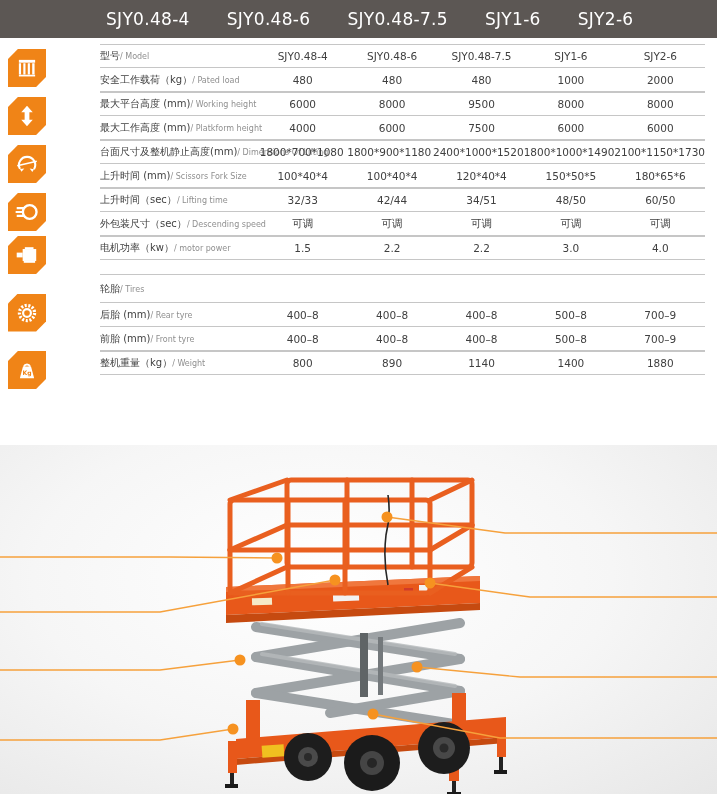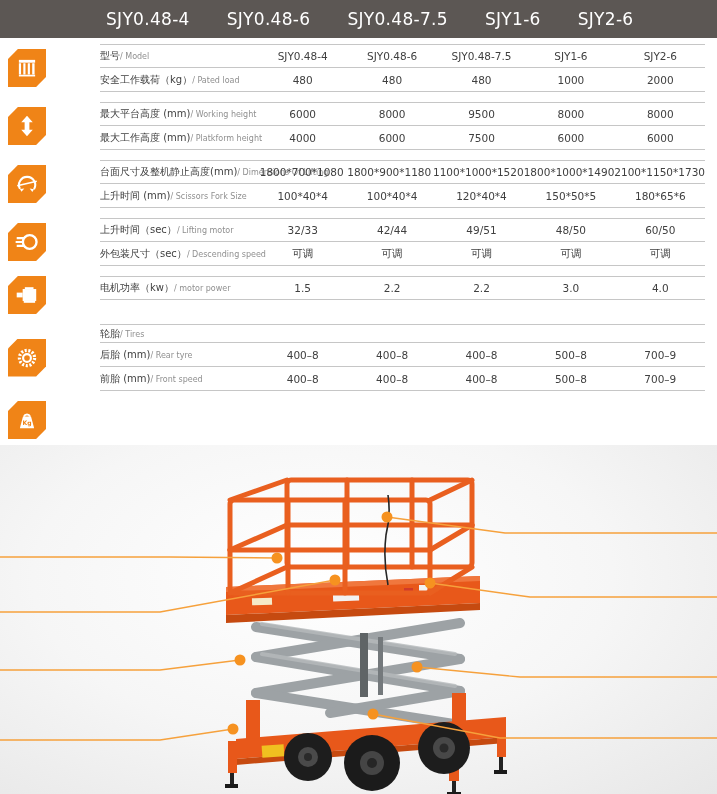--- a/index.html
+++ b/index.html
@@ -7,31 +7,31 @@
   body { font-family:"DejaVu Sans","Liberation Sans",sans-serif; }
   #page { position:relative; width:717px; height:794px; background:#fff; overflow:hidden; }
 
   
   .topbar { position:absolute; top:0; left:0; width:717px; height:38px; background:#5c5754;
             display:flex; align-items:center; padding-left:106px; gap:37px; }
   .topbar .model { color:#ffffff; font-size:17px; font-weight:500; letter-spacing:.3px; white-space:nowrap; }
 
   
   .spec { position:absolute; top:44px; left:0; width:717px; }
-  .group { display:flex; margin-bottom:10px; }
+  .group { display:flex; }
   .icon-cell { width:100px; display:flex; align-items:center; }
   .icon-box { width:38px; height:38px; margin-left:8px; background:#f08417;
               clip-path:polygon(26% 0,100% 0,100% 74%,74% 100%,0 100%,0 26%);
               display:flex; align-items:center; justify-content:center; flex:0 0 auto; }
   .icon-box svg { width:26px; height:26px; display:block; }
   .rows { flex:1; margin-right:12px; }
   .row { display:grid; grid-template-columns:158px repeat(5,1fr); align-items:center;
          height:24px; border-bottom:1px solid #c6c6c6; }
   .row:first-child { border-top:1px solid #c6c6c6; }
-  .row.section-head { height:19px; grid-template-columns:1fr; }
+  .row.section-head { height:29px; grid-template-columns:1fr; }
   .lbl { white-space:nowrap; overflow:visible; color:#3f3f3f; font-size:10px; line-height:1; }
   .lbl .en { font-size:8px; color:#8f8f8f; }
   .val { text-align:center; font-size:10.5px; color:#404040; white-space:nowrap; }
 
   
   .scene { position:absolute; top:445px; left:0; width:717px; height:349px;
            background:radial-gradient(ellipse at 45% 38%, #ffffff 0%, #f6f6f6 52%, #e7e7e7 100%); }
   .scene svg.art { position:absolute; top:0; left:0; }
 </style>
 </head>
@@ -121,21 +121,21 @@
             <path fill="#fff" stroke="none" d="M5.5 16.5 l4-0.4 -2.6 3.1 z"></path>
             <path fill="#fff" stroke="none" d="M18.5 16.8 l-4-0.6 2.4 3.2 z"></path>
           </svg>
         </div>
       </div>
       <div class="rows">
         <div class="row">
           <span class="lbl"><span>台面尺寸及整机静止高度(mm)</span><span class="en">/ Dimensions Of Lifting</span></span>
           <span class="val">1800*700*1080</span>
           <span class="val">1800*900*1180</span>
-          <span class="val">1100*1000*1520</span>
+          <span class="val">2400*1000*1520</span>
           <span class="val">1800*1000*1490</span>
           <span class="val">2100*1150*1730</span>
         </div>
         <div class="row">
           <span class="lbl"><span>上升时间 (mm)</span><span class="en">/ Scissors Fork Size</span></span>
           <span class="val">100*40*4</span>
           <span class="val">100*40*4</span>
           <span class="val">120*40*4</span>
           <span class="val">150*50*5</span>
           <span class="val">180*65*6</span>
@@ -147,24 +147,24 @@
       <div class="icon-cell">
         <div class="icon-box">
           <svg viewBox="0 0 24 24" fill="none" stroke="#fff">
             <circle cx="14.5" cy="12" r="6.3" stroke-width="2.2"></circle>
             <path d="M2.5 8.4 H9.5 M1.5 12 H7.5 M2.5 15.6 H9.5" stroke-width="1.9"></path>
           </svg>
         </div>
       </div>
       <div class="rows">
         <div class="row">
-          <span class="lbl"><span>上升时间（sec）</span><span class="en">/ Lifting motor</span></span>
+          <span class="lbl"><span>上升时间（sec）</span><span class="en">/ Lifting time</span></span>
           <span class="val">32/33</span>
           <span class="val">42/44</span>
-          <span class="val">49/51</span>
+          <span class="val">34/51</span>
           <span class="val">48/50</span>
           <span class="val">60/50</span>
         </div>
         <div class="row">
           <span class="lbl"><span>外包装尺寸（sec）</span><span class="en">/ Descending speed</span></span>
           <span class="val">可调</span>
           <span class="val">可调</span>
           <span class="val">可调</span>
           <span class="val">可调</span>
           <span class="val">可调</span>
@@ -212,38 +212,48 @@
         </div>
         <div class="row">
           <span class="lbl"><span>后胎 (mm)</span><span class="en">/ Rear tyre</span></span>
           <span class="val">400–8</span>
           <span class="val">400–8</span>
           <span class="val">400–8</span>
           <span class="val">500–8</span>
           <span class="val">700–9</span>
         </div>
         <div class="row">
-          <span class="lbl"><span>前胎 (mm)</span><span class="en">/ Front speed</span></span>
+          <span class="lbl"><span>前胎 (mm)</span><span class="en">/ Front tyre</span></span>
           <span class="val">400–8</span>
           <span class="val">400–8</span>
           <span class="val">400–8</span>
           <span class="val">500–8</span>
           <span class="val">700–9</span>
         </div>
       </div>
     </div>
 
     <div class="group">
       <div class="icon-cell">
         <div class="icon-box">
           <svg viewBox="0 0 24 24">
             <path fill="#fff" d="M8.3 8.8 H15.7 L18.6 19.5 H5.4 Z"></path>
             <path fill="none" stroke="#fff" stroke-width="1.9" d="M9.2 8.8 A 3 3 0 0 1 14.8 8.8"></path>
             <text x="12" y="16.6" text-anchor="middle" font-size="5.6" font-weight="bold" fill="#f08417">Kg</text>
           </svg>
+        </div>
+      </div>
+      <div class="rows">
+        <div class="row">
+          <span class="lbl"><span>整机重量（kg）</span><span class="en">/ Weight</span></span>
+          <span class="val">800</span>
+          <span class="val">890</span>
+          <span class="val">1140</span>
+          <span class="val">1400</span>
+          <span class="val">1880</span>
         </div>
       </div>
     </div>
   </div>
 
   <div class="scene">
 
     <svg class="art" width="717" height="349" viewBox="0 0 717 349">
 
       <g stroke="#9da2a5" stroke-width="10" stroke-linecap="round">

